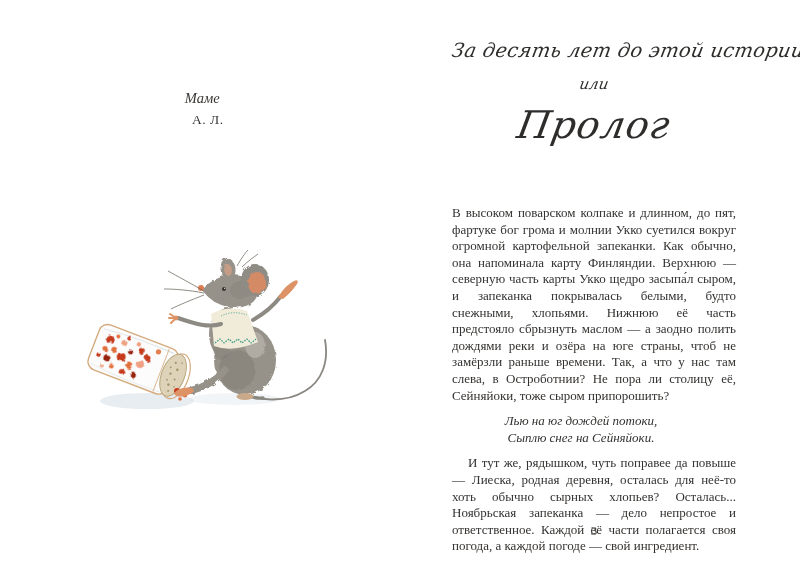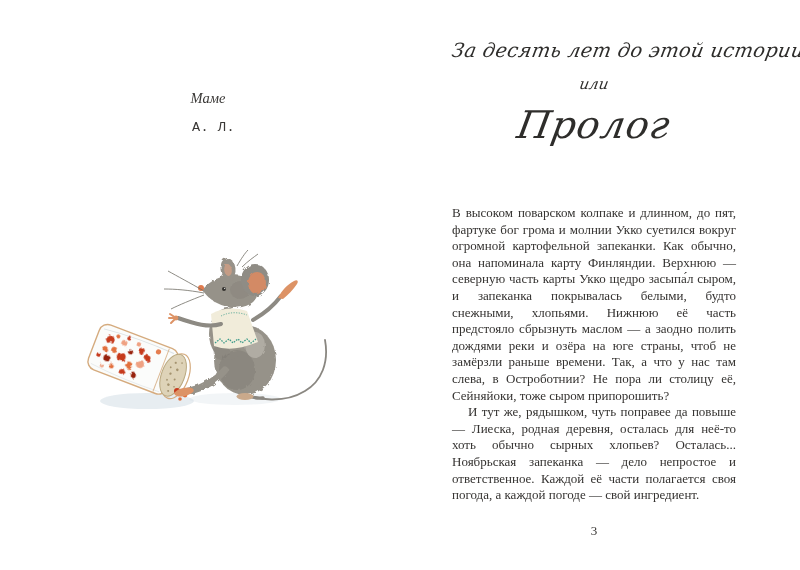--- a/index.html
+++ b/index.html
@@ -10,21 +10,21 @@
     overflow:hidden;
     font-family:"Liberation Serif","DejaVu Serif",serif;
     color:#343230;
   }
   
   .dedication{
     position:absolute;left:181px;top:90px;
     font-size:14.5px;line-height:17px;color:#3a3836;
   }
   .ded-1{font-style:italic;text-align:center;}
-  .ded-2{padding-left:11px;font-size:13.5px;letter-spacing:.5px;margin-top:12px;font-family:Liberation Mono, monospace;}
+  .ded-2{padding-left:11px;font-size:13.5px;letter-spacing:.5px;margin-top:4px;}
   .illustration{position:absolute;left:75px;top:250px;}
   
   .chapter-heading{
     position:absolute;left:452px;top:36px;width:284px;
     text-align:center;color:#2e2d2b;
   }
   .hw{
     font-family:"DejaVu Serif","Liberation Serif",serif;
     font-style:italic;font-weight:400;
     transform:skewX(-10deg);
@@ -193,19 +193,23 @@
   <section>
 
     <header class="chapter-heading">
       <div class="hw hw1">За десять лет до этой истории,</div>
       <div class="hw hw2">или</div>
       <div class="hw hw3">Пролог</div>
     </header>
 
     <div class="body-text" id="body-text">
         <p class="para">В высоком поварском колпаке и длинном, до пят, фартуке бог грома и молнии Укко суетился вокруг огромной картофельной запеканки. Как обычно, она напоминала карту Финляндии. Верхнюю — северную часть карты Укко щедро засыпа́л сыром, и запеканка покрывалась белыми, будто снежными, хлопьями. Нижнюю её часть предстояло сбрызнуть маслом — а заодно полить дождями реки и озёра на юге страны, чтоб не замёрзли раньше времени. Так, а что у нас там слева, в Остроботнии? Не пора ли столицу её, Сейняйоки, тоже сыром припорошить?</p>
+        <div class="verse">
+          <div class="verse-line">Лью на юг дождей потоки,</div>
+          <div class="verse-line">Сыплю снег на Сейняйоки.</div>
+        </div>
         <p class="para indent">И тут же, рядышком, чуть поправее да повыше — Лиеска, родная деревня, осталась для неё-то хоть обычно сырных хлопьев? Осталась... Ноябрьская запеканка — дело непростое и ответственное. Каждой её части полагается своя погода, а каждой погоде — свой ингредиент.</p>
       </div>
 
     <div class="page-number">3</div>
   </section>
 
 </div>
 
 </body></html>

